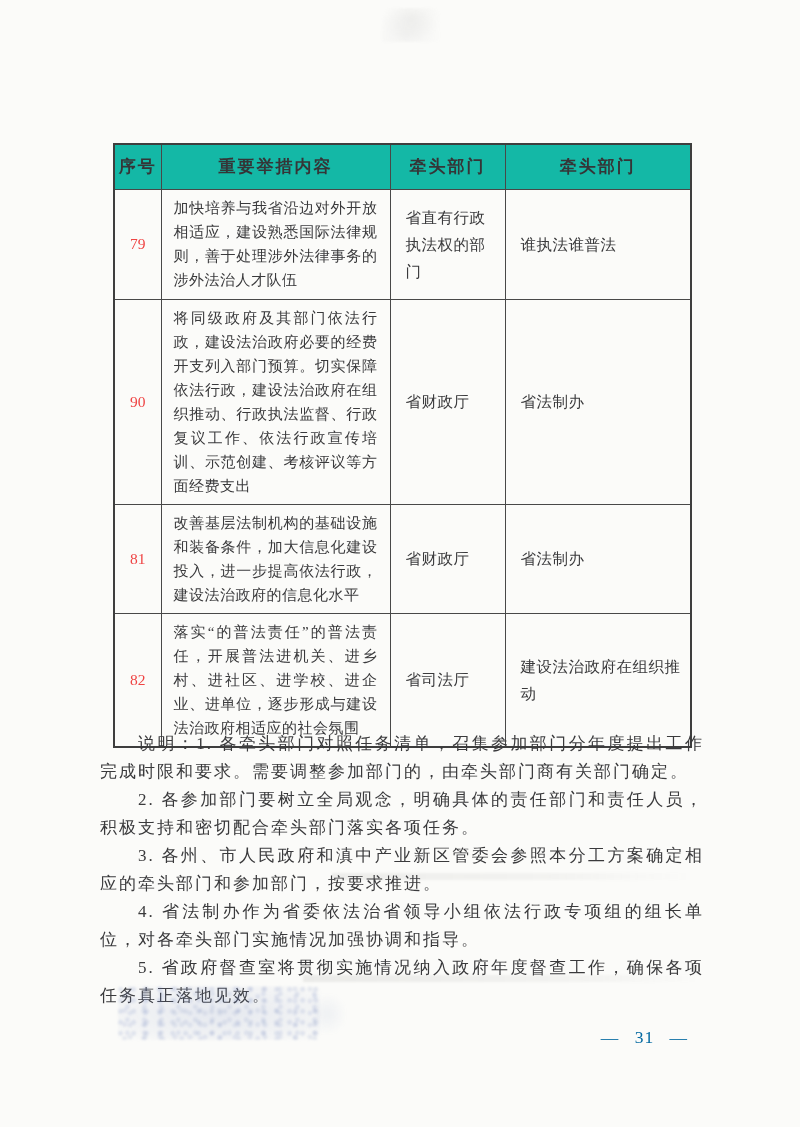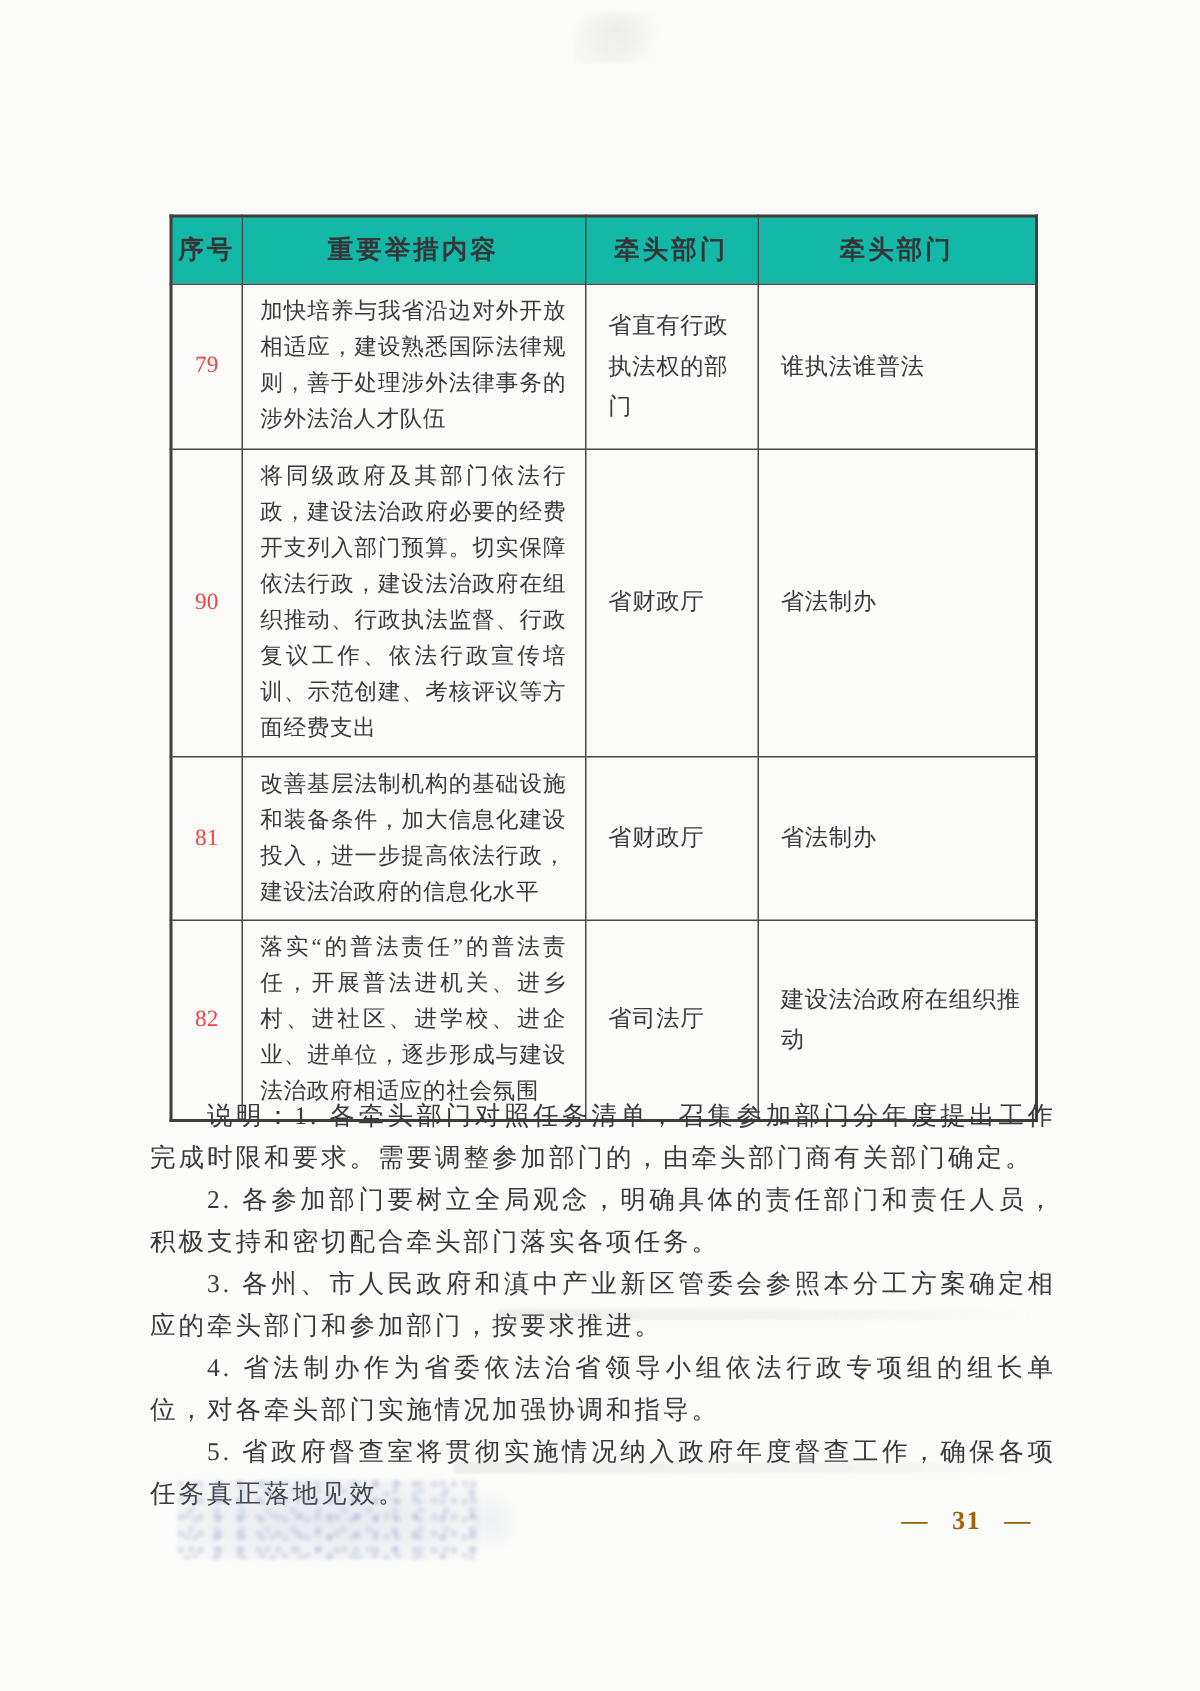--- a/index.html
+++ b/index.html
@@ -76,26 +76,25 @@
     letter-spacing: 2px;
     line-height: 27.5px;
     text-align: justify;
     text-justify: inter-character;
     color: #3a3a3c;
   }
   .notes p { margin: 1px; text-indent: 38px; }
 
   
   .page-number {
-    position: absolute; top: 1003px; right: 112px;
+    position: absolute; top: 1027px; right: 112px;
     font-size: 17.5px;
-    color: #a16207;
+    color: #0369a1;
     word-spacing: 10px;
     letter-spacing: 1px;
-    font-weight: bold;
   }
 
   
   .smudge {
     position: absolute; left: 118px; top: 986px;
     width: 202px; height: 54px;
     background:
       radial-gradient(circle at 20% 30%, rgba(96,118,180,0.14) 0 2px, transparent 3px),
       radial-gradient(circle at 55% 60%, rgba(96,118,180,0.13) 0 2px, transparent 3px),
       radial-gradient(circle at 80% 25%, rgba(96,118,180,0.12) 0 2px, transparent 3px),

